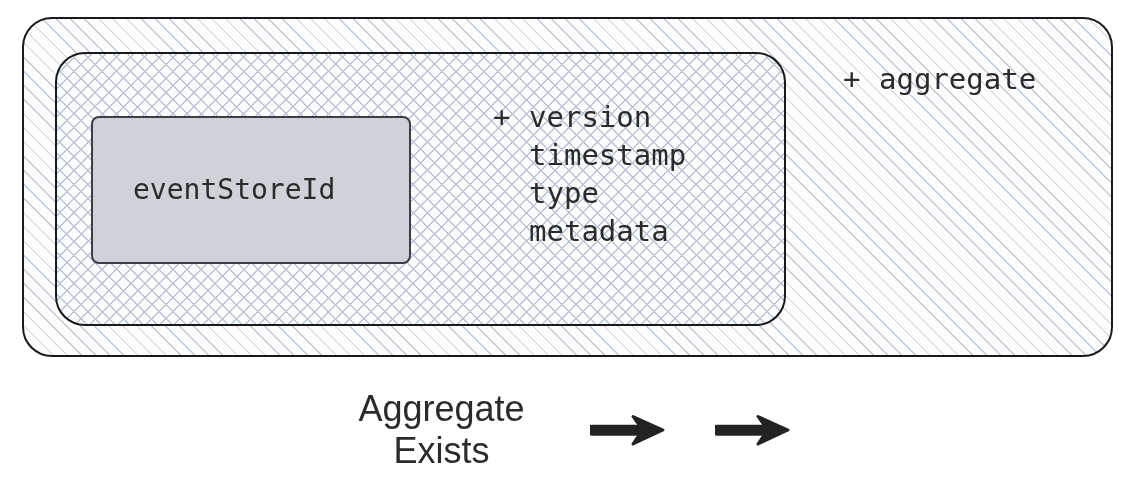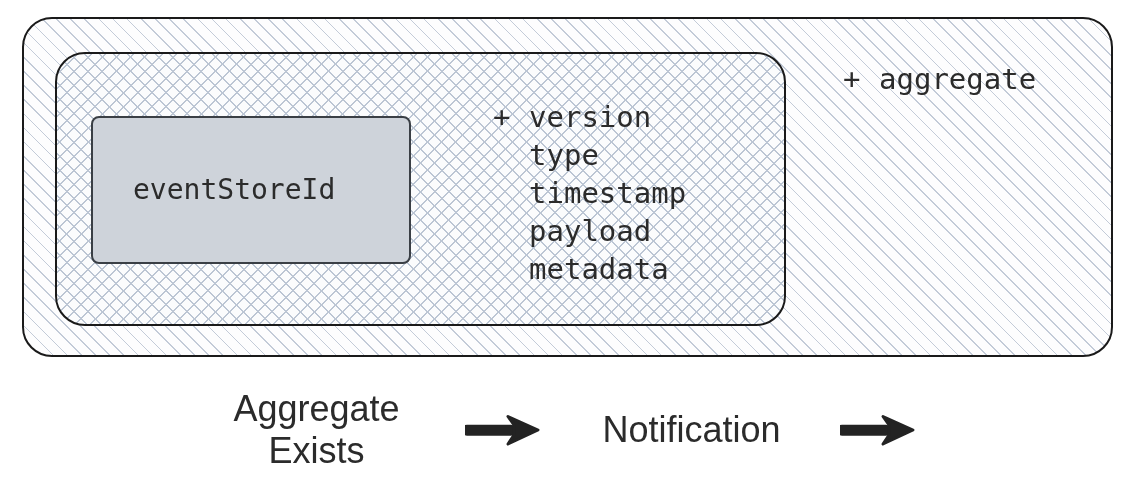--- a/index.html
+++ b/index.html
@@ -179,29 +179,25 @@
     </div>
   </div>
 
   <div class="event-fields">
     <div class="field-row">
       <span class="plus-mark">+</span>
       <span class="mono-line">version</span>
     </div>
     <div class="field-row">
       <span class="plus-spacer"></span>
+      <span class="mono-line">timestamp</span>
+    </div>
+    <div class="field-row">
+      <span class="plus-spacer"></span>
       <span class="mono-line">type</span>
-    </div>
-    <div class="field-row">
-      <span class="plus-spacer"></span>
-      <span class="mono-line">timestamp</span>
-    </div>
-    <div class="field-row">
-      <span class="plus-spacer"></span>
-      <span class="mono-line">payload</span>
     </div>
     <div class="field-row">
       <span class="plus-spacer"></span>
       <span class="mono-line">metadata</span>
     </div>
   </div>
 
   <div class="aggregate-label">
     <span class="plus-mark">+</span>
     <span class="mono-line">aggregate</span>
@@ -212,21 +208,20 @@
     <div class="caption-cell cap-1">Aggregate
 Exists</div>
 
     <div class="arrow-cell">
       <svg class="arrow-svg" width="78" height="34" viewBox="0 0 78 34">
         <path d="M2 17.2 L46 17.2" stroke="#232323" stroke-width="11" stroke-linecap="round" fill="none"></path>
         <path d="M43 3.5 L73 17 L43 31 L49 22 L49 12 Z" fill="#232323" stroke="#232323" stroke-width="3" stroke-linejoin="round"></path>
       </svg>
     </div>
 
-    <div class="caption-cell cap-2">Notification</div>
 
     <div class="arrow-cell">
       <svg class="arrow-svg" width="78" height="34" viewBox="0 0 78 34">
         <path d="M2 17.2 L46 17.2" stroke="#232323" stroke-width="11" stroke-linecap="round" fill="none"></path>
         <path d="M43 3.5 L73 17 L43 31 L49 22 L49 12 Z" fill="#232323" stroke="#232323" stroke-width="3" stroke-linejoin="round"></path>
       </svg>
     </div>
 
 
   </div>

